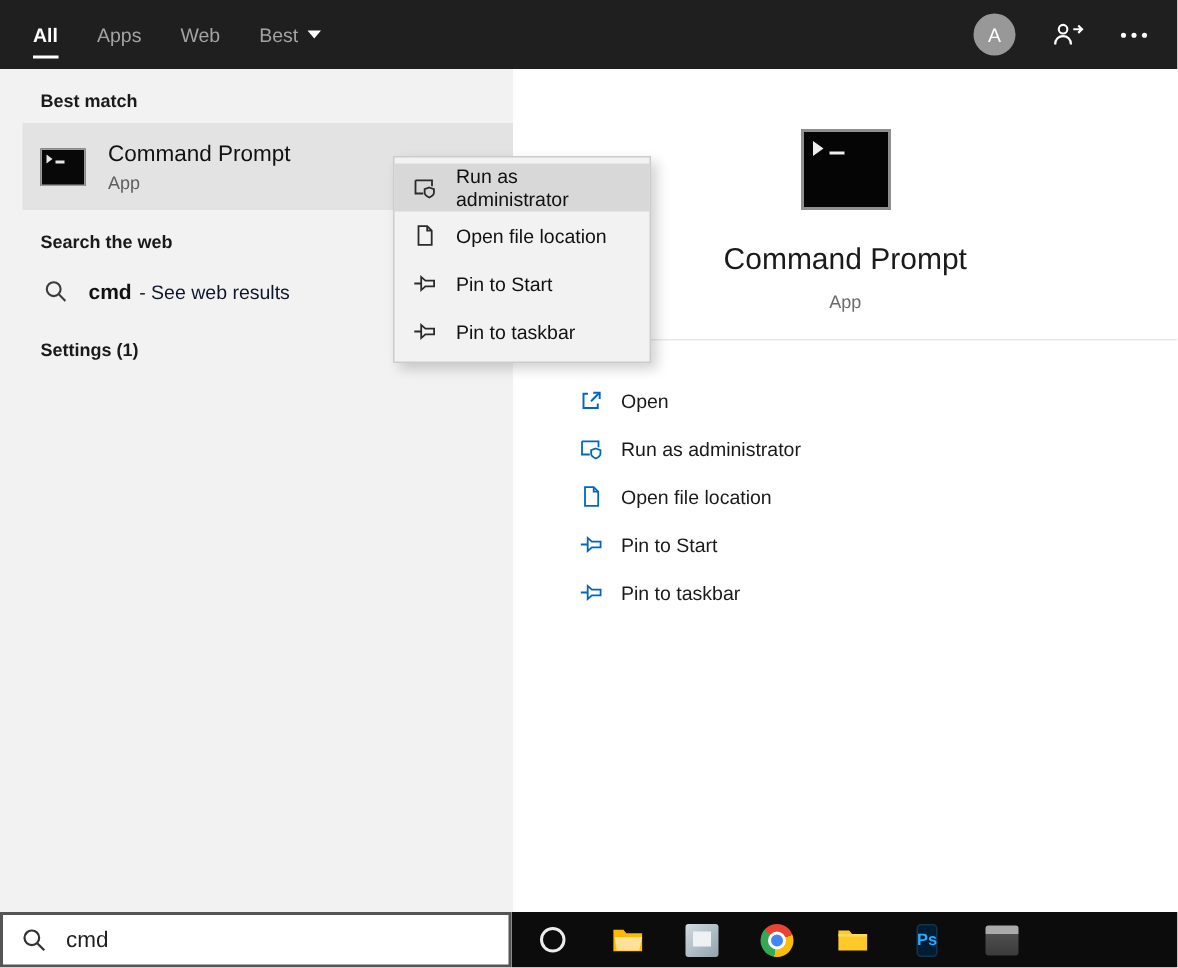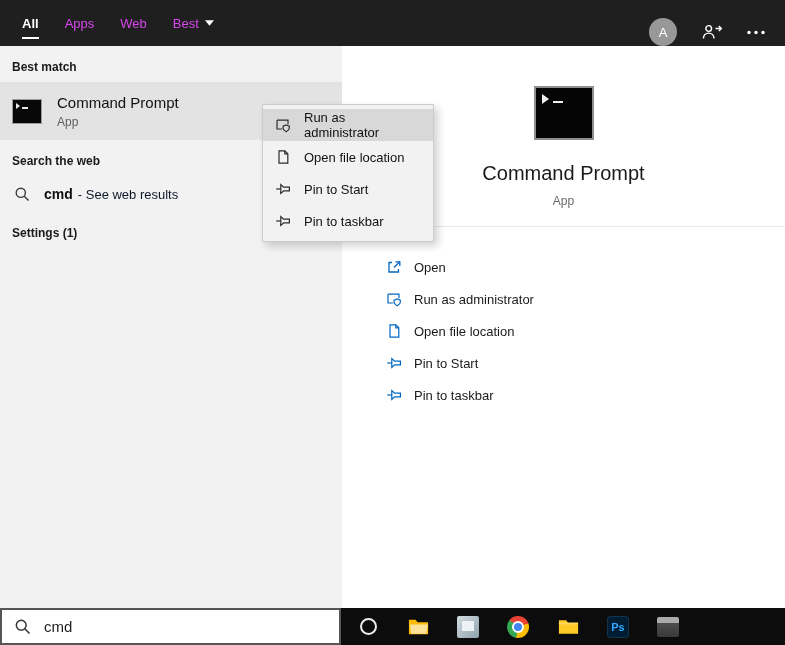--- a/index.html
+++ b/index.html
@@ -7,44 +7,45 @@
   body {
     width: 785px; height: 645px;
     font-family: "Liberation Sans", sans-serif;
     background: #fff; overflow: hidden;
   }
   .screen { position: relative; width: 785px; height: 645px; background: #fff; }
 
   
   .topbar {
     position: absolute; top: 0; left: 0; width: 785px; height: 46px;
-    background: #1f1f1f; display: flex; align-items: flex-end; justify-content: space-between;
+    background: #1f1f1f; display: flex; align-items: center; justify-content: space-between;
   }
   .tabs { display: flex; align-items: stretch; height: 100%; padding-left: 22px; gap: 26px; }
   .tab {
-    color: #d946ef; font-size: 13px; display: flex; align-items: center;
+    color: #a3a3a3; font-size: 13px; display: flex; align-items: center;
     position: relative; cursor: default; gap: 6px;
   }
   .tab.active { color: #ffffff; font-weight: bold; }
   .tab.active::after {
     content: ""; position: absolute; bottom: 7px; left: 0; right: 0; height: 2px; background: #ffffff;
   }
   .chev { width: 9px; height: 6px; display: block; }
   .topbar-right { display: flex; align-items: center; gap: 24px; padding-right: 20px; }
   .avatar {
     width: 28px; height: 28px; border-radius: 50%; background: #989898;
     color: #fff; font-size: 13px; display: flex; align-items: center; justify-content: center;
   }
   .top-icon { width: 22px; height: 18px; display: block; }
   .dots-icon { width: 18px; height: 5px; display: block; }
 
   
   .left-panel {
     position: absolute; top: 46px; left: 0; width: 342px; height: 562px;
     background: #f2f2f2;
+    padding-left: 15px;
   }
   .section-header { font-size: 12px; font-weight: bold; color: #1a1a1a; padding: 14px 12px 8px; }
   .result-item {
     height: 58px; display: flex; align-items: center; padding: 0 12px;
     background: #e3e3e3; cursor: default;
   }
   .cmd-icon-sm {
     width: 30px; height: 25px; background: #080808; border: 1px solid #9c9c9c;
     position: relative; flex: none; margin-right: 15px;
   }
@@ -121,21 +122,21 @@
   .tb-svg { width: 23px; height: 23px; display: block; }
   .tb-app { width: 22px; height: 22px; border-radius: 2px; background: linear-gradient(135deg, #d3dbe0 0%, #8fa3ad 100%); position: relative; }
   .tb-app::after { content: ""; position: absolute; inset: 5px 5px 7px 5px; background: #eef2f4; }
   .chrome { width: 22px; height: 22px; border-radius: 50%; position: relative;
     background: conic-gradient(from -50deg, #ea4335 0deg 120deg, #fbbc05 120deg 240deg, #34a853 240deg 360deg); }
   .chrome::after {
     content: ""; position: absolute; inset: 5px; border-radius: 50%;
     background: #4285f4; border: 2px solid #fff;
   }
   .ps-icon {
-    width: 22px; height: 22px; border-radius: 3px; background: #001d33; border: 1px solid #12344d;
+    width: 14px; height: 22px; border-radius: 3px; background: #001d33; border: 1px solid #12344d;
     color: #31a8ff; font-size: 11px; font-weight: bold;
     display: flex; align-items: center; justify-content: center;
   }
   .tb-app-dark { width: 22px; height: 20px; border-radius: 2px;
     background: linear-gradient(180deg, #aaaaaa 0%, #aaaaaa 30%, #4f4f4f 30%, #3a3a3a 100%); }
 </style>
 </head>
 <body>
 
 <div class="screen">

